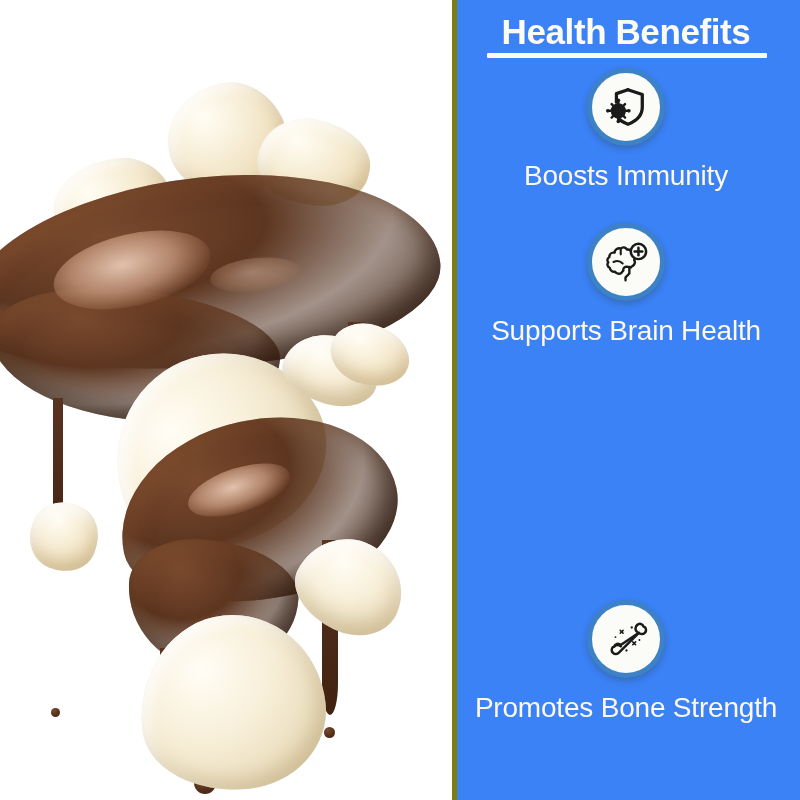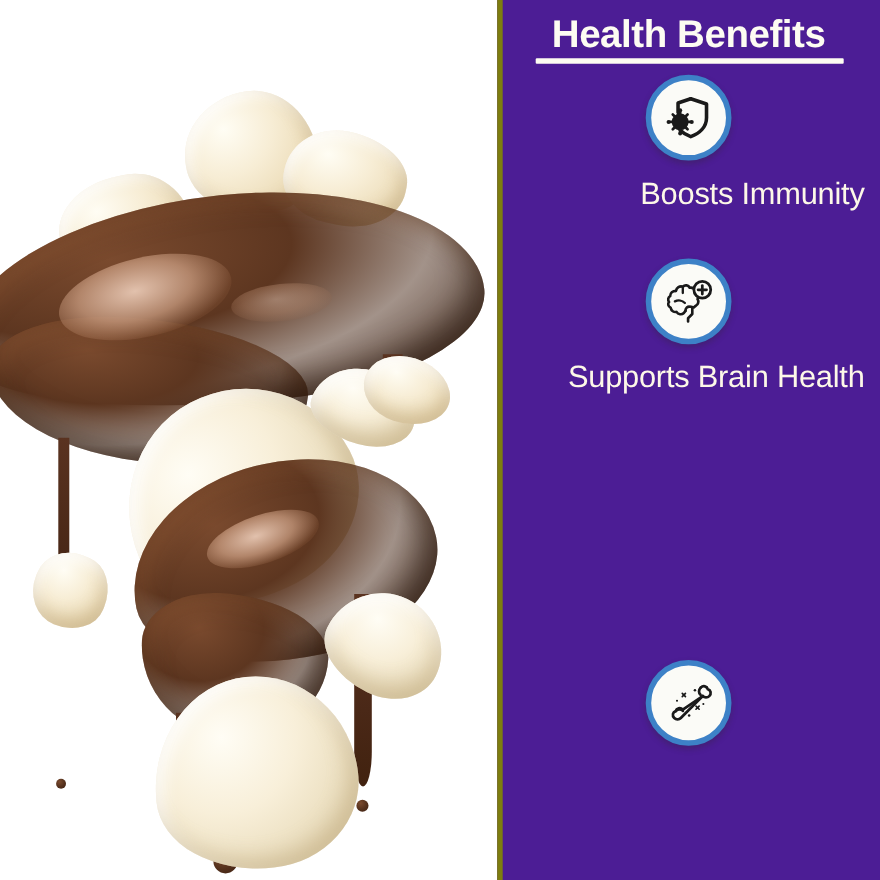--- a/index.html
+++ b/index.html
@@ -85,21 +85,21 @@
     position: absolute;
     background: radial-gradient(circle at 35% 30%, #7a4a2e 0%, #53301c 55%, #3e2011 100%);
     border-radius: 50%;
   }
 
   
   #benefits-panel {
     position: absolute;
     left: 452px; top: 0;
     width: 348px; height: 800px;
-    background: #4c1d95;
+    background: #3b82f6;
     box-sizing: border-box;
     padding-left: 46px;
   }
   #panel-edge {
     position: absolute;
     left: 0; top: 0;
     width: 5px; height: 800px;
     background: #7d7d10;
   }
 
@@ -147,21 +147,20 @@
   }
 
   .benefit-label {
     margin-top: 14px;
     font-size: 28px;
     font-weight: normal;
     color: #fdf8e8;
     line-height: 1.12;
     padding: 0 14px;
     letter-spacing: -0.2px;
-    text-align: right;
   }
 </style>
 </head>
 <body>
 
 <div id="page">
 
   <div id="product-panel">
 
     <div class="cashew" style="left:168px; top:83px; width:120px; height:112px;
@@ -247,21 +246,21 @@
           </g>
           <circle cx="16" cy="17" r="1.9" fill="#1a1a1a"></circle>
           <circle cx="16" cy="39" r="1.9" fill="#1a1a1a"></circle>
           <circle cx="5" cy="28" r="1.9" fill="#1a1a1a"></circle>
           <circle cx="27" cy="28" r="1.9" fill="#1a1a1a"></circle>
         </svg>
       </div>
       <div class="benefit-label">Boosts Immunity</div>
     </div>
 
-    <div class="benefit-item" style="top:235px;">
+    <div class="benefit-item" style="top:223px;">
       <div class="benefit-icon-wrap">
         <svg width="48" height="46" viewBox="0 0 50 48" aria-hidden="true">
           <path d="M13 14 C10 14 7.5 16 7.5 19 C5.5 20 5 22.5 6.5 24.5
                    C5 26 5.5 29 8 30 C8.5 33 11 34.5 13.5 34
                    C15 36.5 18.5 37 20.5 35 L22 33" fill="none" stroke="#1a1a1a" stroke-width="2.5" stroke-linecap="round" stroke-linejoin="round"></path>
           <path d="M13 14 C13.5 11 16.5 9 19.5 10 C21.5 8 25 8.5 26 11
                    C29 10.5 31.5 12.5 31.5 15.5" fill="none" stroke="#1a1a1a" stroke-width="2.5" stroke-linecap="round" stroke-linejoin="round"></path>
           <path d="M31.5 15.5 C33.5 17 34.5 19.5 33.5 22
                    C35 24 34 27 32 28 L30 29.5" fill="none" stroke="#1a1a1a" stroke-width="2.5" stroke-linecap="round" stroke-linejoin="round"></path>
           <path d="M22 33 C22 30 24 28.5 26.5 29 C28 29.2 29.5 29.5 30 29.5" fill="none" stroke="#1a1a1a" stroke-width="2.5" stroke-linecap="round" stroke-linejoin="round"></path>
@@ -296,16 +295,17 @@
             <line x1="21" y1="15" x2="18" y2="18"></line>
             <line x1="31" y1="27" x2="34" y2="30"></line>
             <line x1="34" y1="27" x2="31" y2="30"></line>
           </g>
           <circle cx="30" cy="12" r="1.2" fill="#1a1a1a"></circle>
           <circle cx="24.5" cy="36" r="1.2" fill="#1a1a1a"></circle>
           <circle cx="13" cy="22" r="1" fill="#1a1a1a"></circle>
           <circle cx="38" cy="25" r="1" fill="#1a1a1a"></circle>
         </svg>
       </div>
+      <div class="benefit-label">Promotes Bone Strength</div>
     </div>
 
   </div>
 </div>
 
 </body></html>

